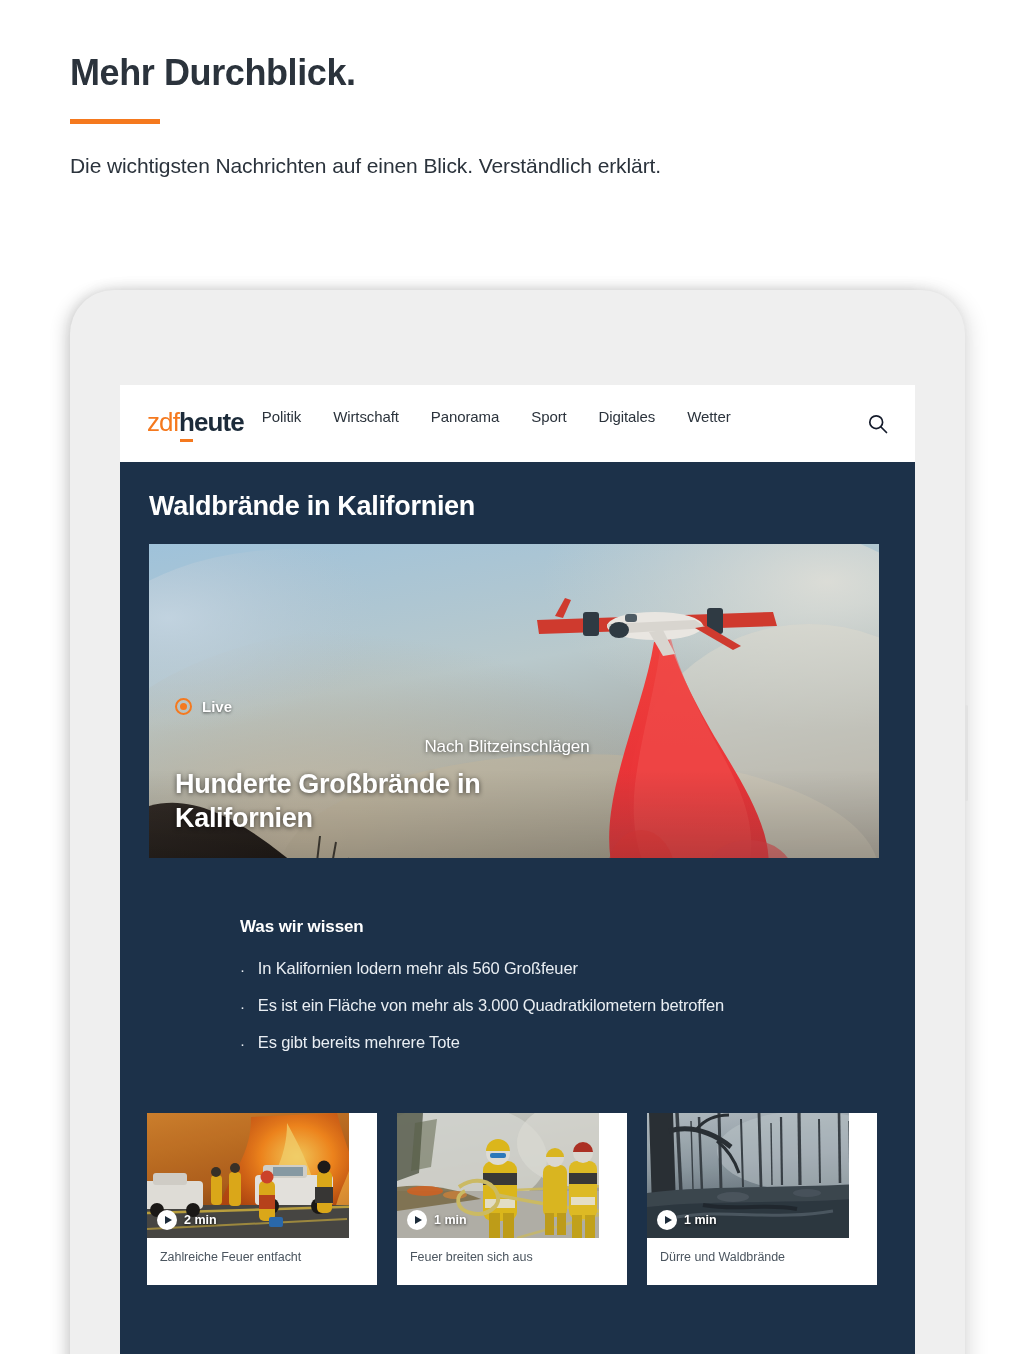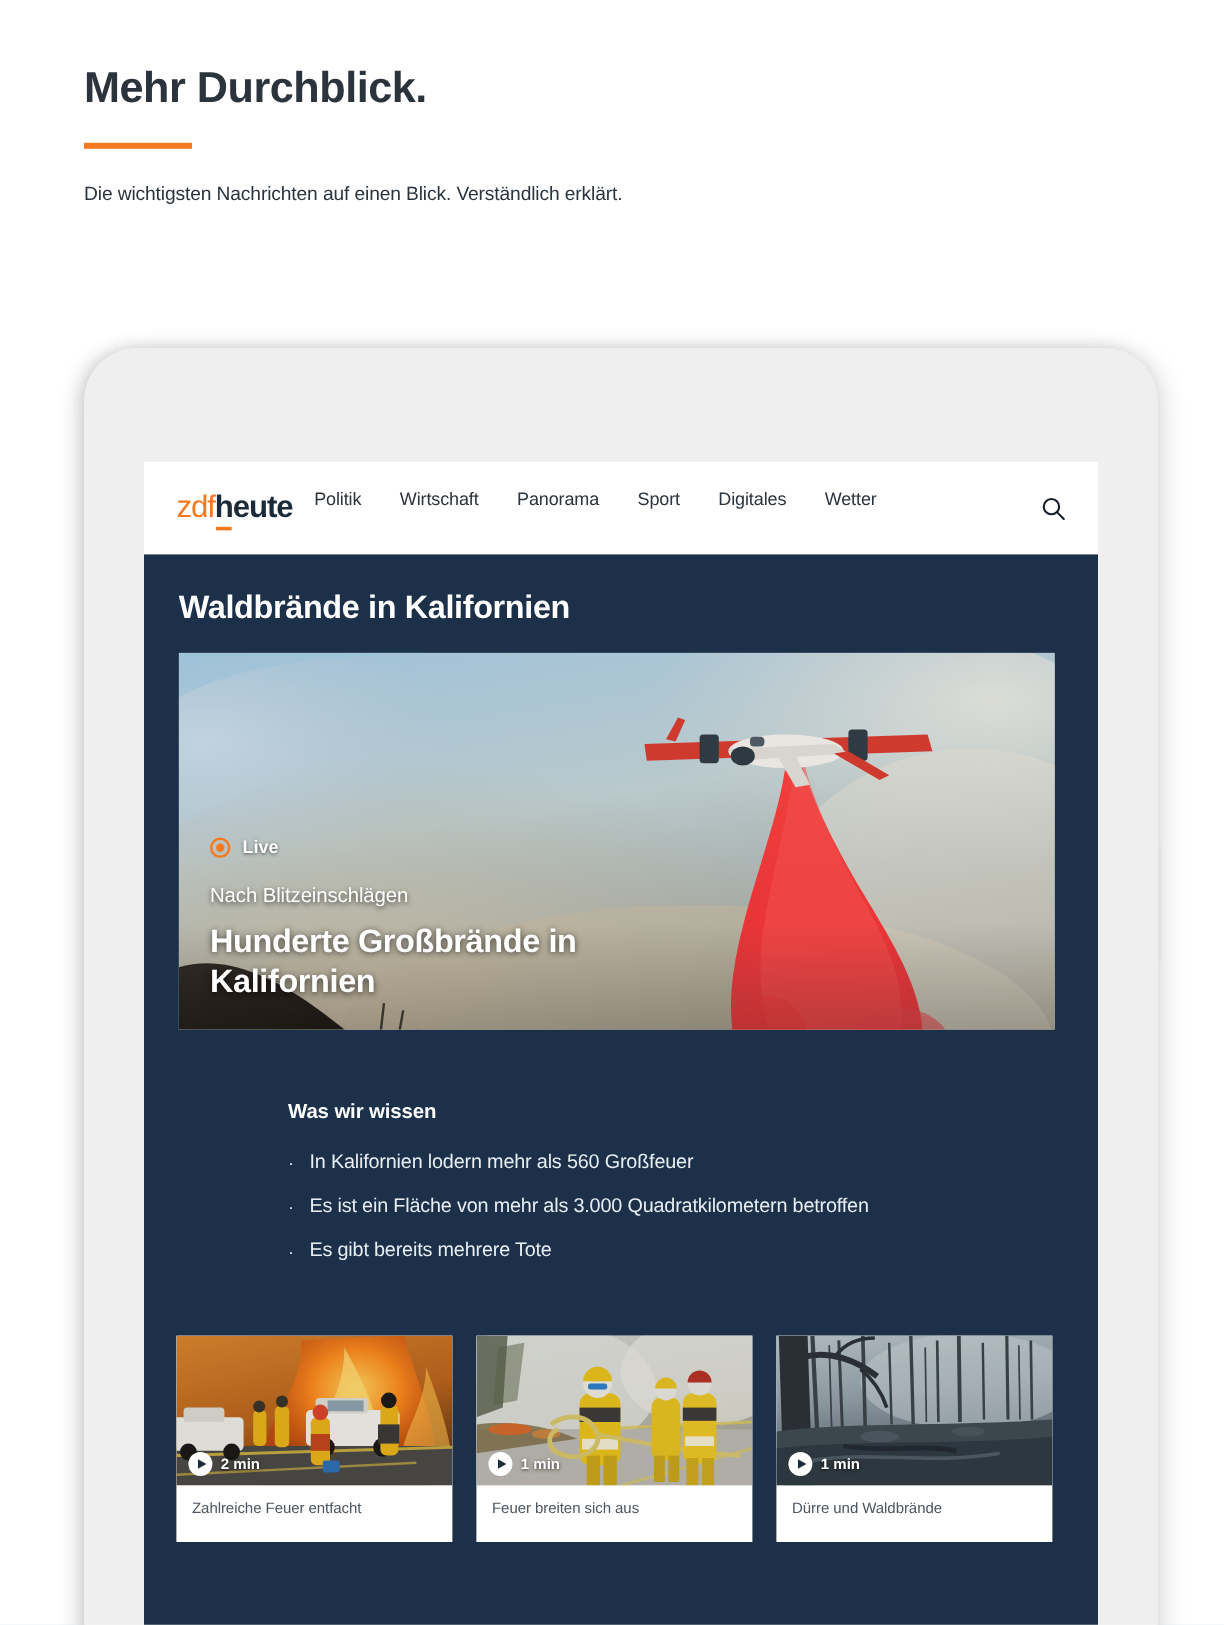--- a/index.html
+++ b/index.html
@@ -31,21 +31,21 @@
     margin: 0;
   }
   .promo-rule {
     width: 90px;
     height: 5px;
     background: #f5791e;
     margin-top: 26px;
   }
   .promo-sub {
     margin-top: 28px;
-    font-size: 16px;
+    font-size: 21px;
     color: #2b333c;
     letter-spacing: -0.1px;
     line-height: 1.35;
   }
 
   
   .device {
     position: absolute;
     left: 70px;
     top: 290px;
@@ -193,20 +193,21 @@
     font-size: 15px;
     font-weight: bold;
     text-shadow: 0 1px 3px rgba(0,0,0,.6);
   }
   .hero-kicker {
     color: #ffffff;
     font-size: 17px;
     margin-bottom: 10px;
     text-shadow: 0 1px 4px rgba(0,0,0,.65);
     letter-spacing: -0.1px;
+    text-align: center;
   }
   .hero-title {
     color: #ffffff;
     font-size: 27px;
     font-weight: bold;
     line-height: 1.28;
     letter-spacing: -0.3px;
     text-shadow: 0 1px 5px rgba(0,0,0,.65);
     max-width: 400px;
   }
@@ -245,21 +246,21 @@
     padding: 43px 27px 0 27px;
   }
   .card {
     width: 230px;
     background: #ffffff;
     cursor: pointer;
     overflow: hidden;
   }
   .card-thumb {
     position: relative;
-    width: 230px;
+    width: 202px;
     height: 125px;
     overflow: hidden;
   }
   .card-thumb svg { display: block; }
   .duration {
     position: absolute;
     left: 10px;
     bottom: 8px;
     display: flex;
     align-items: center;

